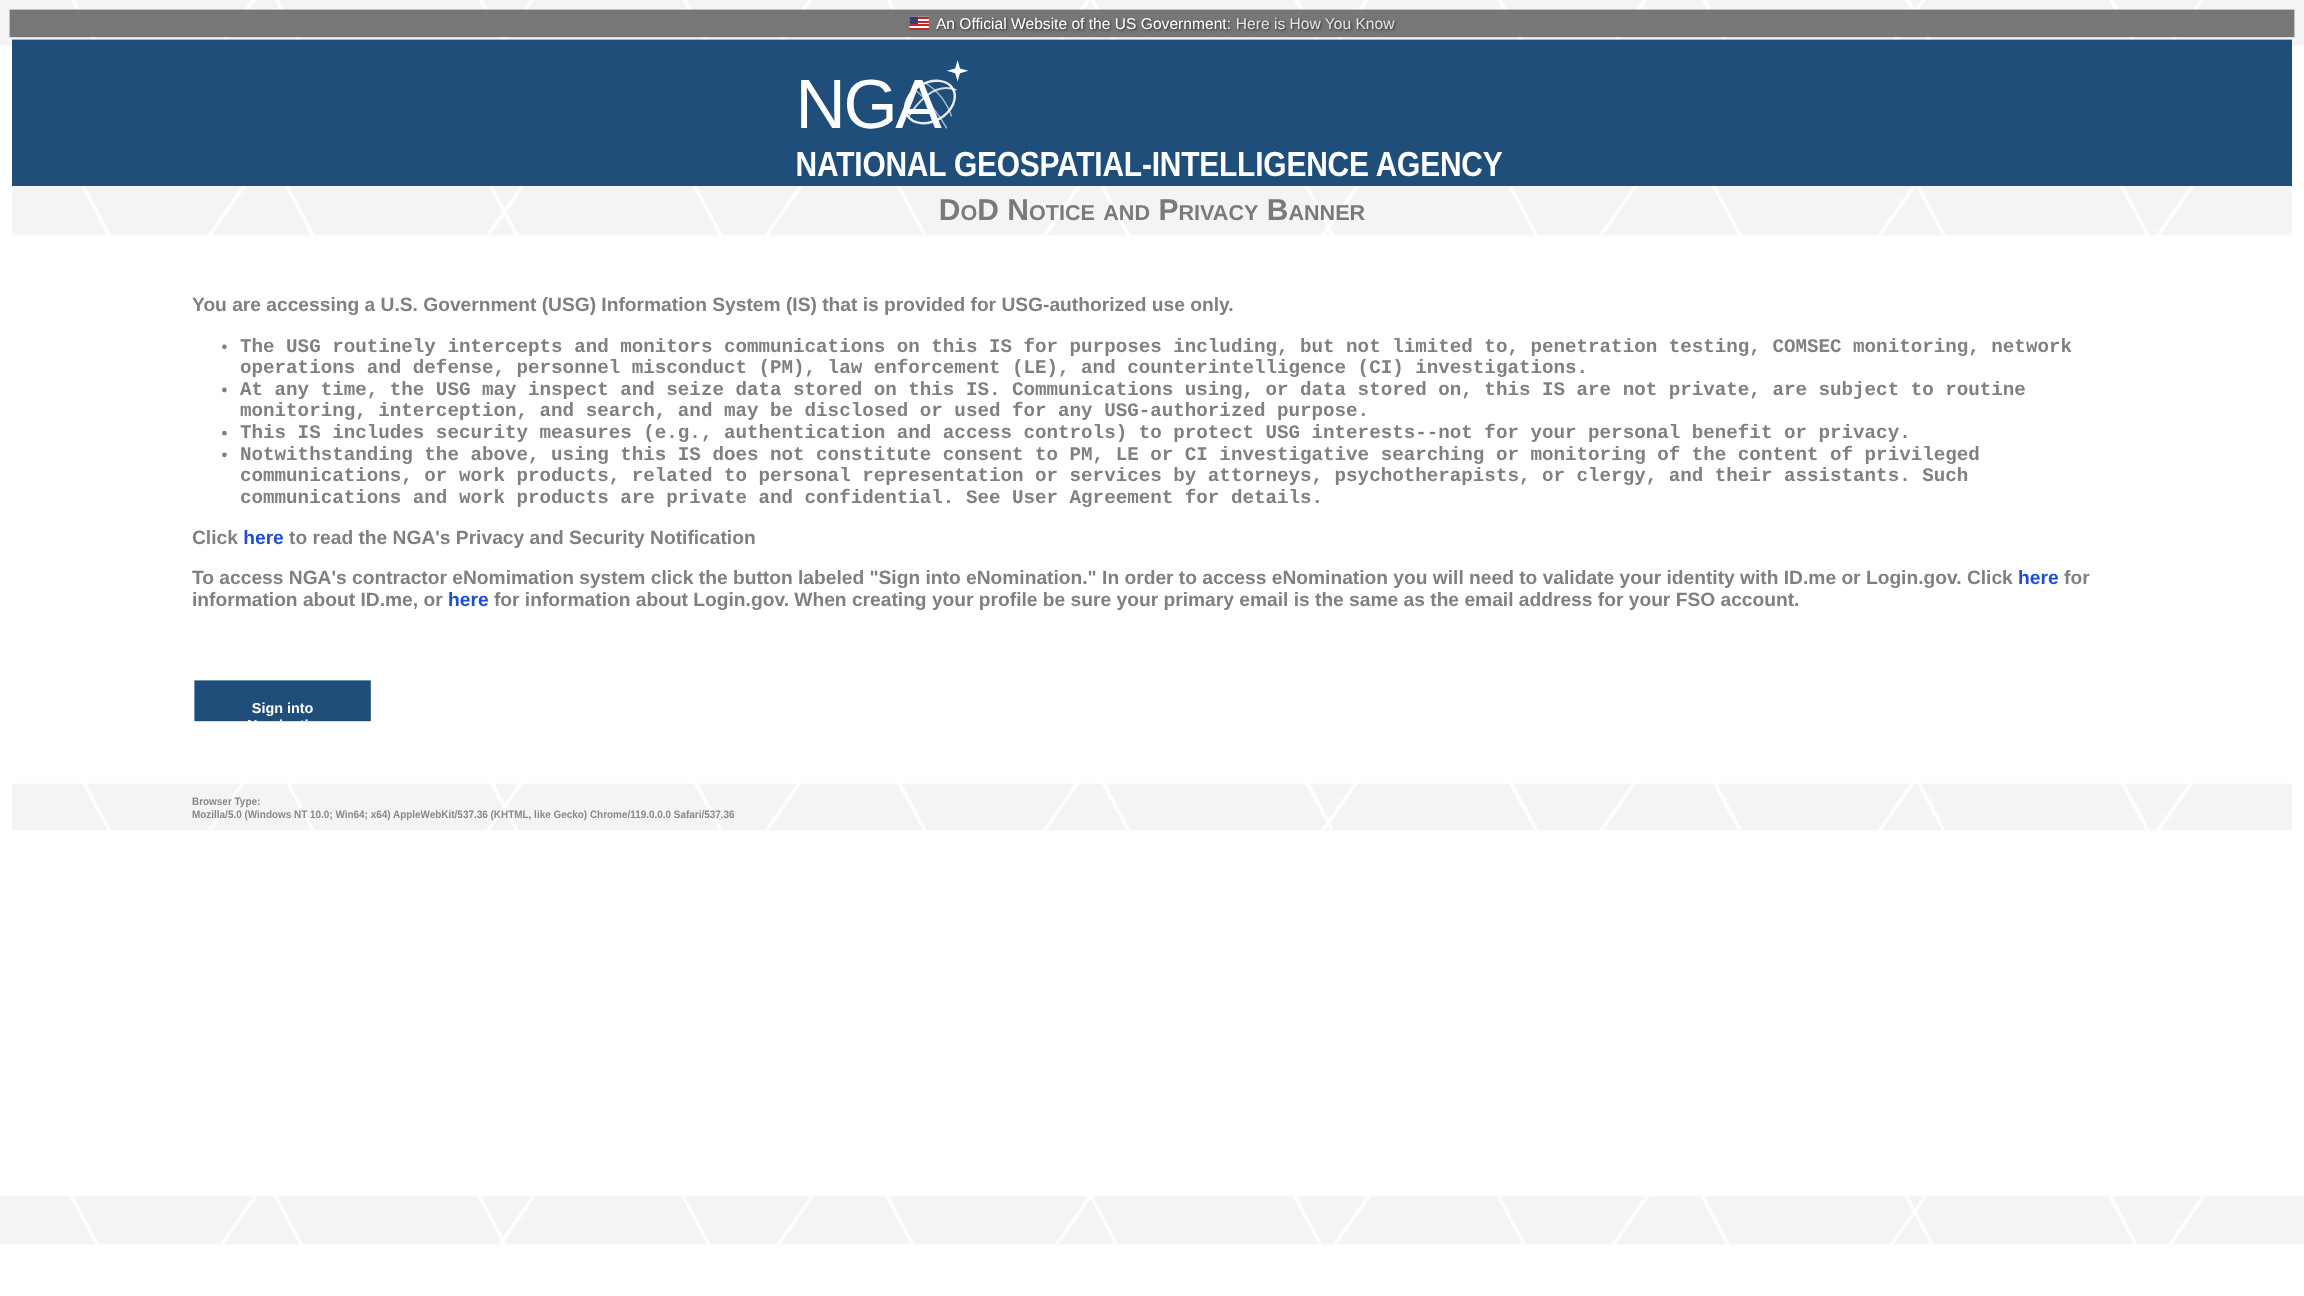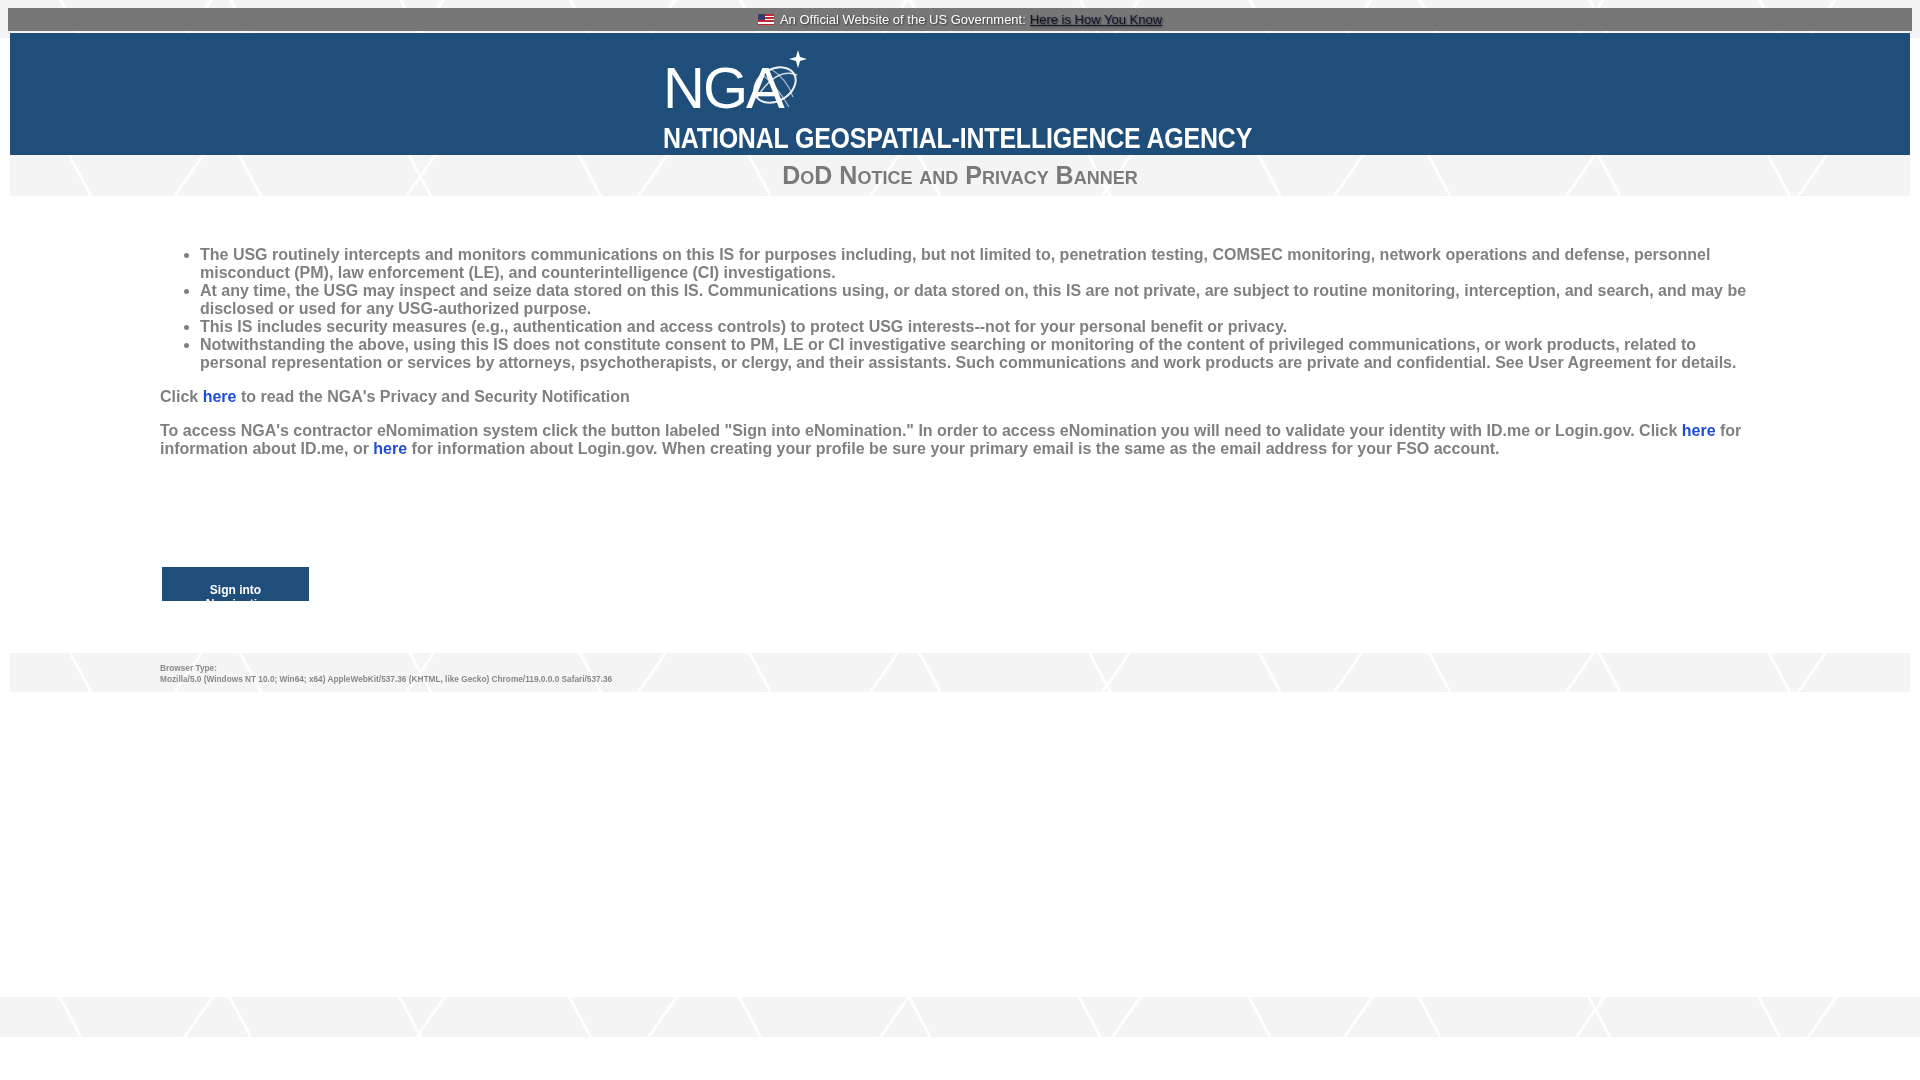--- a/index.html
+++ b/index.html
@@ -22,21 +22,21 @@
     text-shadow:1px 1px 2px #333;
   }
   #gov-bar .flag {
     width:16px; height:11px; margin-right:6px; position:relative;
     background:repeating-linear-gradient(#c0282d 0 1.6px, #ffffff 1.6px 3.2px);
     box-shadow:none;
   }
   #gov-bar .flag::before {
     content:""; position:absolute; left:0; top:0; width:7px; height:6px; background:#3c3b6e;
   }
-  #gov-bar .link { text-decoration:underline; margin-left:4px; cursor:pointer; color:#0f172a; }
+  #gov-bar .link { margin-left:4px; cursor:pointer; color:#e5e5e5; }
   #header {
     position:absolute; left:10px; top:33px; width:1900px; height:122px;
     background:#1f4e7b;
   }
   #logo { position:absolute; left:653px; top:10px; width:620px; height:110px; color:#fff; }
   #logo .nga {
     position:absolute; left:0; top:15px; font-size:58px; letter-spacing:-2px;
     font-family:"Liberation Sans", sans-serif; font-weight:normal; line-height:60px;
   }
   #logo svg.globe { position:absolute; left:70px; top:2px; }
@@ -51,21 +51,21 @@
   }
   #page-title {
     font-variant:small-caps; font-size:25px; font-weight:bold; color:#7a7a7a; margin-top:10px;
   }
   #content {
     position:absolute; left:160px; top:246px; width:1600px;
     color:#808080; font-weight:bold; font-size:16px; line-height:18px;
   }
   #content p { margin:0 0 16px 0; }
   #content ul { margin:0 0 16px 0; padding-left:40px; }
-  #content li { margin:0; }
+  #content li { margin:0;font-family:Liberation Mono, monospace; }
   #content a { color:#1d4ed8; cursor:pointer; }
   #signin-btn {
     position:absolute; left:162px; top:567px; width:147px; height:34px;
     background:#1f4e7b; color:#fff; border:none; font-weight:bold;
     font-family:"Liberation Sans", sans-serif; font-size:12px; cursor:pointer; padding:16px;
   }
   #footer-band {
     position:absolute; left:10px; top:653px; width:1900px; height:39px;
   }
   #footer-text {
@@ -97,20 +97,21 @@
     </svg>
     <span class="agency">NATIONAL GEOSPATIAL-INTELLIGENCE AGENCY</span>
   </div>
 </div>
 
 <div id="title-band" class="pattern">
   <h1 id="page-title" style="margin:0;">DoD Notice and Privacy Banner</h1>
 </div>
 
 <div id="content">
+  <p>You are accessing a U.S. Government (USG) Information System (IS) that is provided for USG-authorized use only.</p>
   <ul>
     <li>The USG routinely intercepts and monitors communications on this IS for purposes including, but not limited to, penetration testing, COMSEC monitoring, network operations and defense, personnel misconduct (PM), law enforcement (LE), and counterintelligence (CI) investigations.</li>
     <li>At any time, the USG may inspect and seize data stored on this IS. Communications using, or data stored on, this IS are not private, are subject to routine monitoring, interception, and search, and may be disclosed or used for any USG-authorized purpose.</li>
     <li>This IS includes security measures (e.g., authentication and access controls) to protect USG interests--not for your personal benefit or privacy.</li>
     <li>Notwithstanding the above, using this IS does not constitute consent to PM, LE or CI investigative searching or monitoring of the content of privileged communications, or work products, related to personal representation or services by attorneys, psychotherapists, or clergy, and their assistants. Such communications and work products are private and confidential. See User Agreement for details.</li>
   </ul>
   <p><span>Click </span><a>here</a><span> to read the NGA's Privacy and Security Notification</span></p>
   <p><span>To access NGA's contractor eNomimation system click the button labeled "Sign into eNomination." In order to access eNomination you will need to validate your identity with ID.me or Login.gov. Click </span><a>here</a><span> for information about ID.me, or </span><a>here</a><span> for information about Login.gov. When creating your profile be sure your primary email is the same as the email address for your FSO account.</span></p>
 </div>
 

